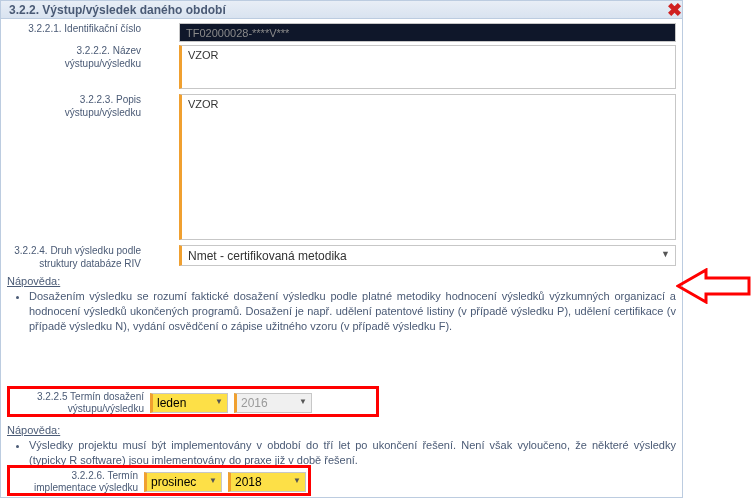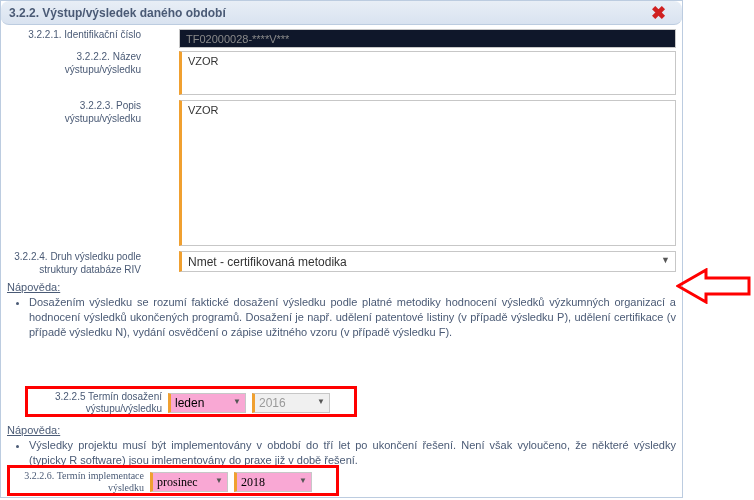--- a/index.html
+++ b/index.html
@@ -16,29 +16,28 @@
       border: 1px solid #bccce0;
       width: 683px;
       height: 498px;
       position: absolute;
       left: 0;
       top: 0;
     }
     .panel-header {
       background: linear-gradient(#e8eef6, #d9e3f0);
       border-bottom: 1px solid #bccce0;
-      height: 24px;
+      height: 18px;
       display: flex;
       align-items: center;
       justify-content: space-between;
-      padding: 0 16px 0 8px;
+      padding: 0 0 0 8px;
       color: #4a5a75;
       font-weight: bold;
       font-size: 12px;
-      border-radius: 8px;
     }
     .close-icon {
       font-size: 18px;
       color: #d02020;
       cursor: pointer;
       font-weight: bold;
       line-height: 1;
     }
     .form-body {
       padding: 4px 6px 0 6px;
@@ -127,21 +126,21 @@
       gap: 6px;
       align-items: center;
     }
     .select-small {
       width: 78px;
       font-size: 12px;
       font-family: inherit;
       height: 20px;
       padding: 1px 4px;
       border: 1px solid #c7c7c7;
-      background: #f9a8d4;
+      background: #fde047;
       border-left: 3px solid #f0a030;
     }
     .select-small.disabled {
       background: #f0f0f0;
       color: #9a9a9a;
     }
     .sel-wrap {
       position: relative;
       display: inline-block;
     }
@@ -153,31 +152,30 @@
       font-size: 8px;
       color: #555;
       pointer-events: none;
     }
     .red-highlight {
       position: absolute;
       border: 3px solid #ff0000;
       pointer-events: none;
     }
     .hl-1 {
-      left: 24px;
+      left: 6px;
       top: 385px;
-      width: 332px;
+      width: 372px;
       height: 31px;
     }
     .hl-2 {
       left: 6px;
       top: 464px;
-      width: 332px;
+      width: 304px;
       height: 31px;
-      font-family: Liberation Serif, serif;
     }
     .arrow-annotation {
       position: absolute;
       left: 676px;
       top: 268px;
       width: 75px;
       height: 36px;
     }
     .highlight-row-inner {
       display: flex;

